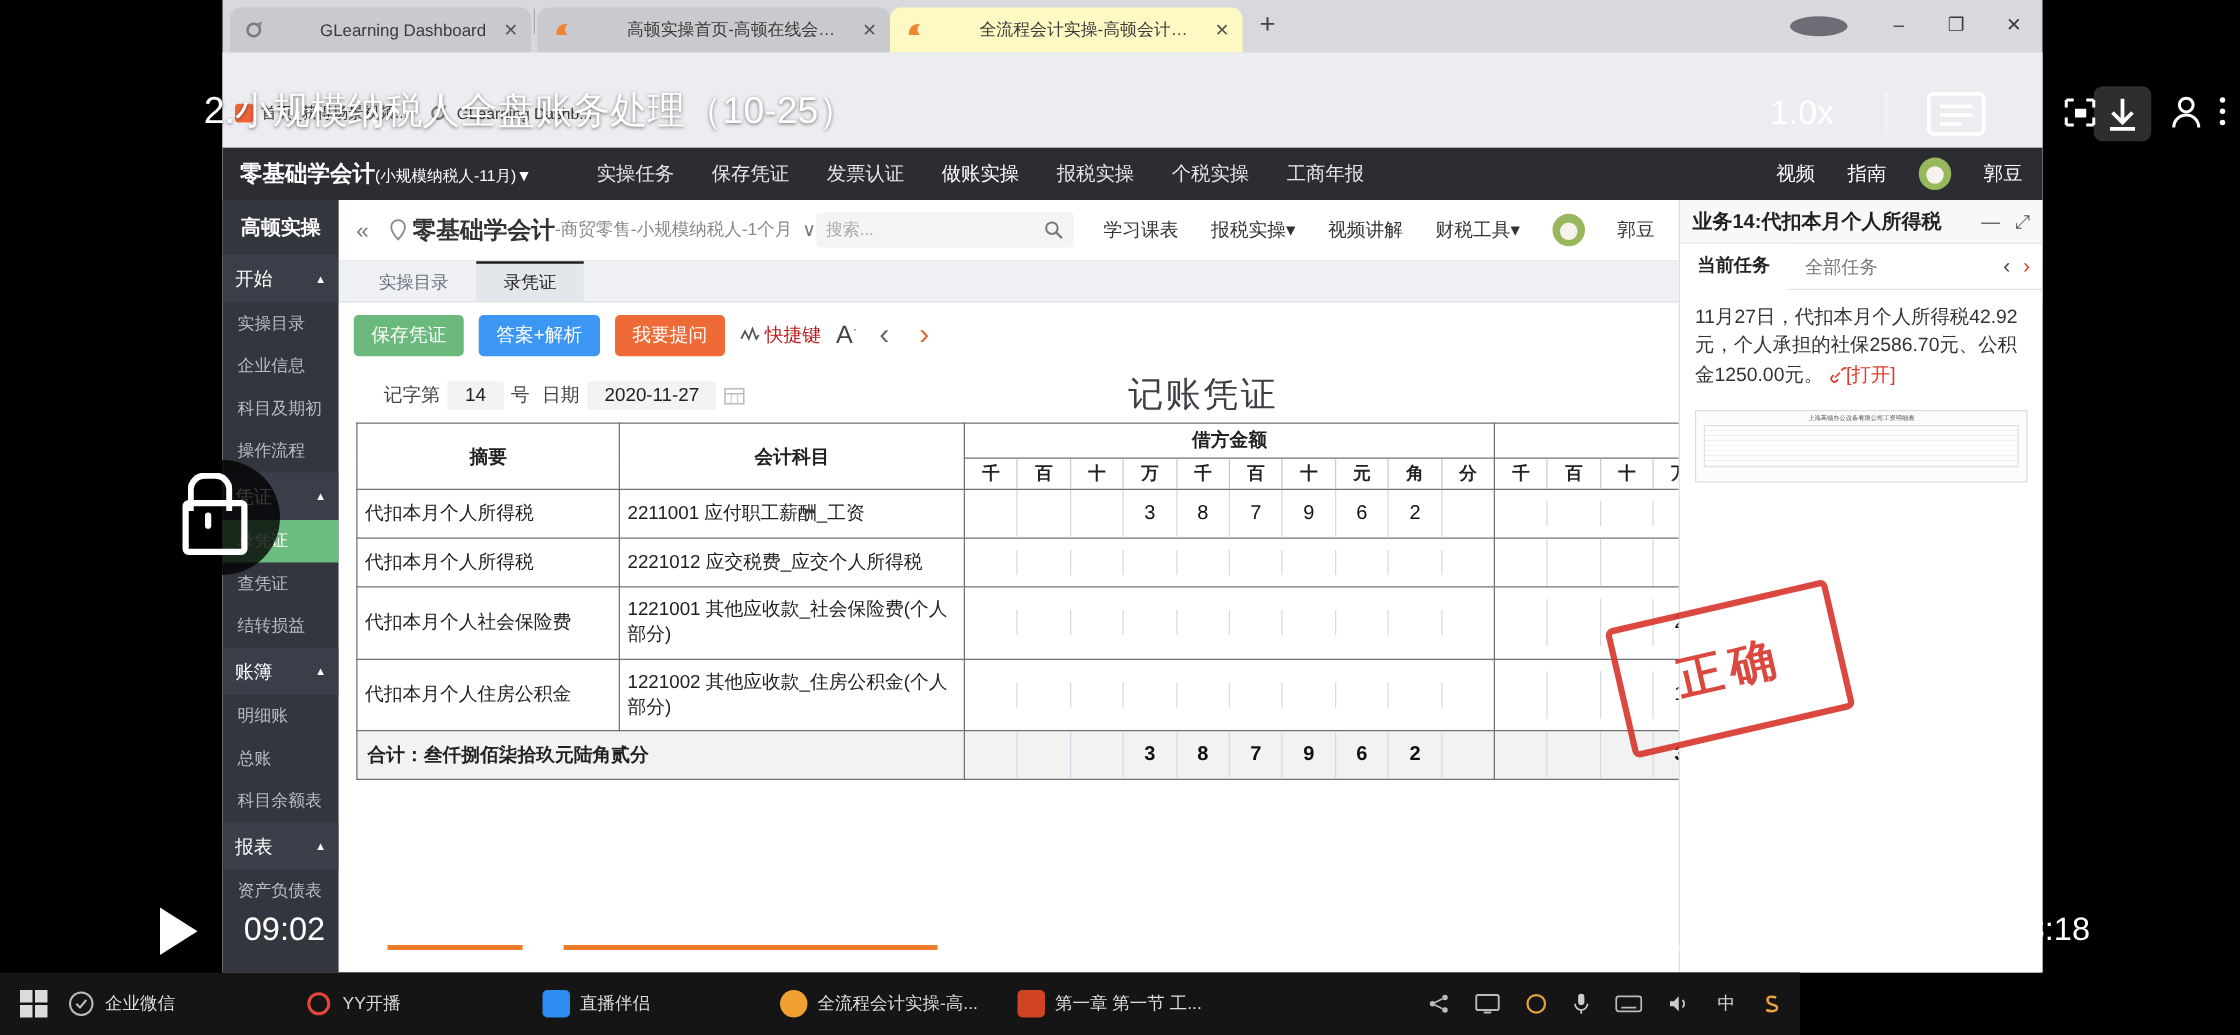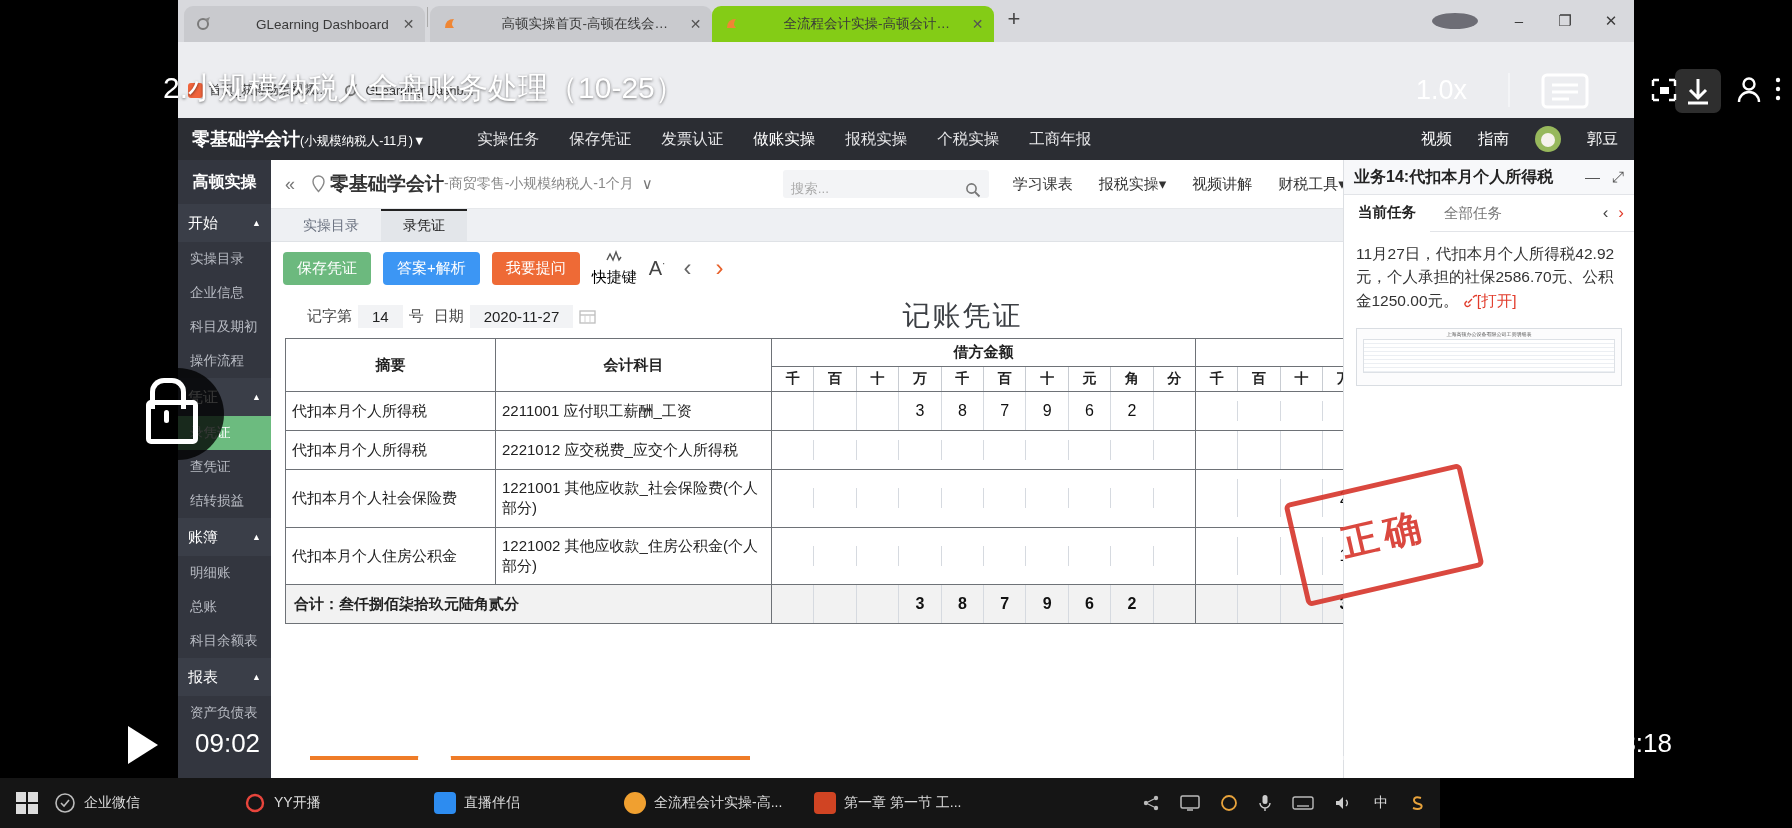--- a/index.html
+++ b/index.html
@@ -3,21 +3,21 @@
 <meta charset="utf-8">
 <style>
   html,body{margin:0;padding:0;background:#000;}
   body{width:1792px;height:828px;overflow:hidden;font-family:"Liberation Sans","DejaVu Sans",sans-serif;}
   #root{position:relative;width:1792px;height:828px;background:#000;}
 
   
   .chrome{position:absolute;left:178px;top:0;width:1456px;height:118px;background:#d8d9dd;}
   .tabstrip{position:absolute;left:0;top:0;width:100%;height:42px;display:flex;align-items:flex-end;padding-left:6px;box-sizing:border-box;}
   .tab{height:36px;display:flex;align-items:center;gap:8px;padding:0 10px 0 12px;border-radius:9px 9px 0 0;background:#c9cace;color:#3a3a3a;font-size:13.5px;max-width:260px;}
-  .tab.active{background:#84cc16;}
+  .tab.active{background:#fef9c3;}
   .tab .fav{width:16px;height:16px;flex:0 0 16px;display:block;}
   .tab .label{white-space:nowrap;overflow:hidden;text-overflow:ellipsis;margin-left:36px;}
   .tab .x{font-size:14px;color:#555;padding-left:6px;}
   .tabdiv{width:1px;height:20px;background:#aaa;align-self:center;margin:0 2px 8px 2px;}
   .newtab{font-size:22px;color:#444;padding:0 14px 4px 14px;align-self:center;}
   .winbtns{position:absolute;right:0;top:0;height:42px;display:flex;align-items:center;gap:0;}
   .winbtns span{width:46px;text-align:center;font-size:15px;color:#3b3b3b;line-height:42px;}
   .dot-ext{width:16px;height:16px;border-radius:50%;background:#6d6d75;display:inline-block;margin-right:18px;}
 
   .titlearea{position:absolute;left:0;top:42px;width:100%;height:76px;background:#ecedf0;}
@@ -58,21 +58,21 @@
   .content{flex:1;background:#fff;position:relative;overflow:hidden;}
   .tabbar{height:32px;background:#eef0f3;display:flex;align-items:flex-end;padding-left:10px;border-bottom:1px solid #dfe2e6;}
   .ctab{padding:6px 22px;font-size:14px;color:#6b7280;}
   .ctab.sel{background:#e3e6ea;color:#222;border-top:2px solid #222;}
 
   .toolbar{height:52px;display:flex;align-items:center;padding-left:12px;gap:12px;}
   .btn{border-radius:4px;color:#fff;font-size:15px;padding:7px 14px;}
   .btn.green{background:#6cb97e;}
   .btn.blue{background:#3c96f4;}
   .btn.orange{background:#ee6a36;}
-  .hk{font-size:15px;color:#000000;display:flex;align-items:center;gap:4px;flex-direction:column;}
+  .hk{font-size:15px;color:#b91c1c;display:flex;align-items:center;gap:4px;}
   .fontA{font-size:20px;color:#444;}
   .arrowbtn{font-size:24px;color:#666;padding:0 6px;}
   .status{margin-left:auto;padding-right:14px;font-size:15px;color:#555;display:flex;align-items:center;gap:6px;white-space:nowrap;}
   .status .red{color:#e13b2b;font-weight:bold;font-size:18px;}
   .status .num{color:#e13b2b;font-weight:bold;font-size:20px;}
 
   .vhead{display:flex;align-items:center;height:44px;padding:0 16px;font-size:15px;color:#444;position:relative;margin-left:20px;}
   .vhead .fld{background:#f2f3f5;padding:3px 14px;margin:0 6px;color:#222;}
   .vtitle2{position:absolute;left:0;right:0;text-align:center;font-size:28px;color:#3c3f44;letter-spacing:2px;pointer-events:none;}
   .vhead .right{margin-left:auto;display:flex;align-items:center;gap:8px;}
@@ -288,21 +288,21 @@
 
         <div style="height:48px;display:flex;align-items:center;padding:0 14px;border-bottom:1px solid #e6e8eb;font-size:15px;color:#333;background:#fff;">
           <span style="font-size:18px;color:#777;margin-right:16px;">«</span>
           <svg width="15" height="18" style="margin-right:4px" viewBox="0 0 15 18">
               <path d="M7.5 1 a5.5 5.5 0 0 1 5.5 5.5 c0 4-5.5 10-5.5 10 s-5.5-6-5.5-10 a5.5 5.5 0 0 1 5.5-5.5z" fill="none" stroke="#888" stroke-width="1.4"></path>
             </svg>
           <span style="font-weight:bold;font-size:19px;">零基础学会计</span>
           <span style="color:#888;font-size:14px;">-商贸零售-小规模纳税人-1个月</span>
           <span style="margin-left:8px;color:#777;">∨</span>
 
-          <div style="margin-left:130px;width:190px;height:28px;background:#f3f4f6;border-radius:3px;display:flex;align-items:flex-end;padding:0 8px;">
+          <div style="width:190px;height:28px;background:#f3f4f6;border-radius:3px;display:flex;align-items:center;padding:0 8px;">
             <span style="color:#aaa;font-size:13.5px;flex:1">搜索...</span>
             <svg width="16" height="16" viewBox="0 0 16 16">
                 <circle cx="6.5" cy="6.5" r="4.6" fill="none" stroke="#777" stroke-width="1.6"></circle>
                 <line x1="10" y1="10" x2="14.5" y2="14.5" stroke="#777" stroke-width="1.8"></line>
               </svg>
           </div>
 
           <div style="display:flex;gap:26px;margin-left:24px;align-items:center;">
             <span>学习课表</span>
             <span><span>报税实操</span><span>▾</span></span>

